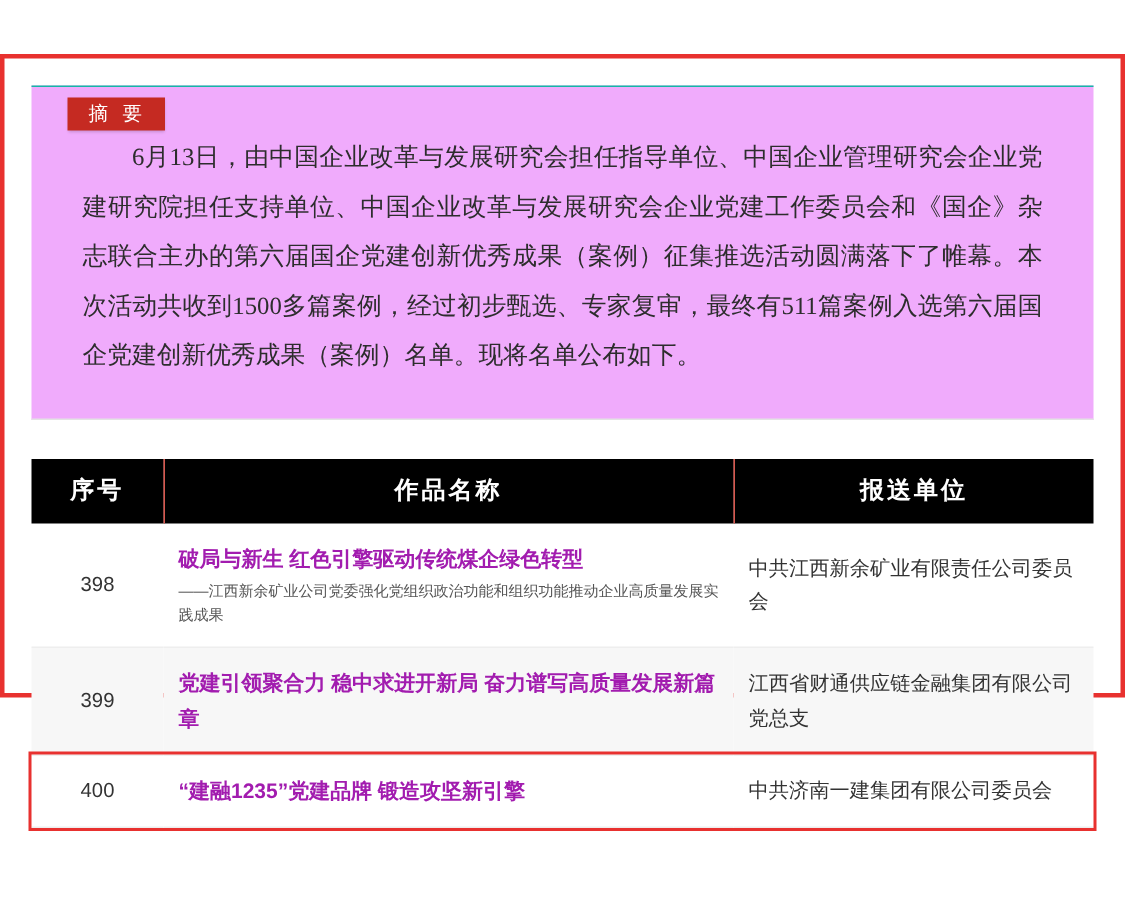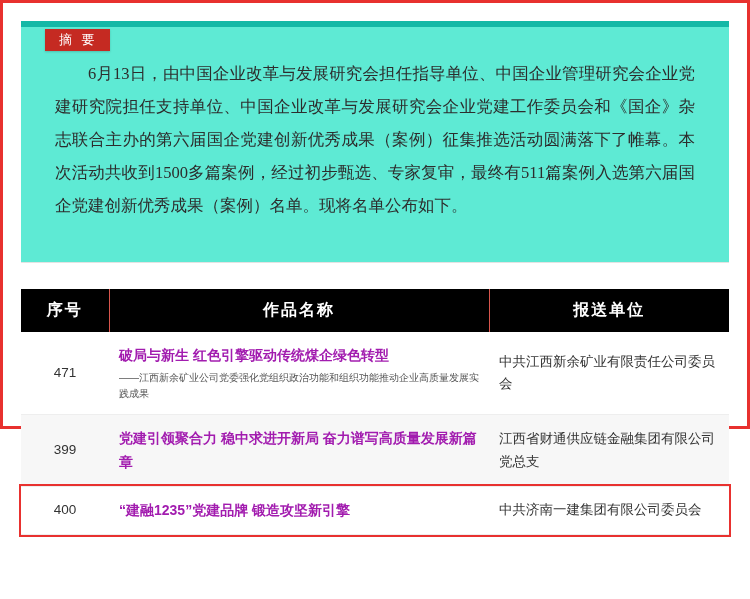--- a/index.html
+++ b/index.html
@@ -14,20 +14,21 @@
     color: #333333;
     overflow: hidden;
   }
   .page {
     position: relative;
     width: 750px;
     height: 429px;
     box-sizing: border-box;
     border: 3px solid #e8312f;
     background: #ffffff;
+    margin-top: 36px;
   }
   
   .abstract-wrap {
     position: relative;
     margin: 14px 18px 0 18px;
   }
   .abstract-tag {
     position: absolute;
     top: 8px;
     left: 24px;
@@ -36,24 +37,24 @@
     font-size: 13px;
     letter-spacing: 3px;
     padding: 4px 12px 4px 14px;
     line-height: 1.1;
     z-index: 3;
     box-shadow: 0 1px 2px rgba(0,0,0,0.18);
   }
   .abstract-box {
     position: relative;
     margin-top: 18px;
-    background: #5eead4;
-    border-top: 6px solid #14b8a6;
+    background: #f0abfc;
+    border-top: 1px solid #14b8a6;
     border-bottom: 1px solid #e3e3e3;
-    padding: 30px 34px 40px 34px;
+    padding: 30px 34px 26px 34px;
     box-sizing: border-box;
   }
   .abstract-box p {
     margin: 0;
     font-size: 16.5px;
     line-height: 2.0;
     text-align: justify;
     text-indent: 2em;
     color: #2d2d2d;
     font-family: "Liberation Serif", serif;
@@ -144,21 +145,21 @@
       </colgroup>
       <thead>
         <tr>
           <th>序号</th>
           <th>作品名称</th>
           <th>报送单位</th>
         </tr>
       </thead>
       <tbody>
         <tr class="row">
-          <td class="no">471</td>
+          <td class="no">398</td>
           <td class="title">
             <span class="main">破局与新生 红色引擎驱动传统煤企绿色转型</span>
             <span class="sub">——江西新余矿业公司党委强化党组织政治功能和组织功能推动企业高质量发展实践成果</span>
           </td>
           <td class="unit">中共江西新余矿业有限责任公司委员会</td>
         </tr>
         <tr class="row alt">
           <td class="no">399</td>
           <td class="title">
             <span class="main">党建引领聚合力 稳中求进开新局 奋力谱写高质量发展新篇章</span>

